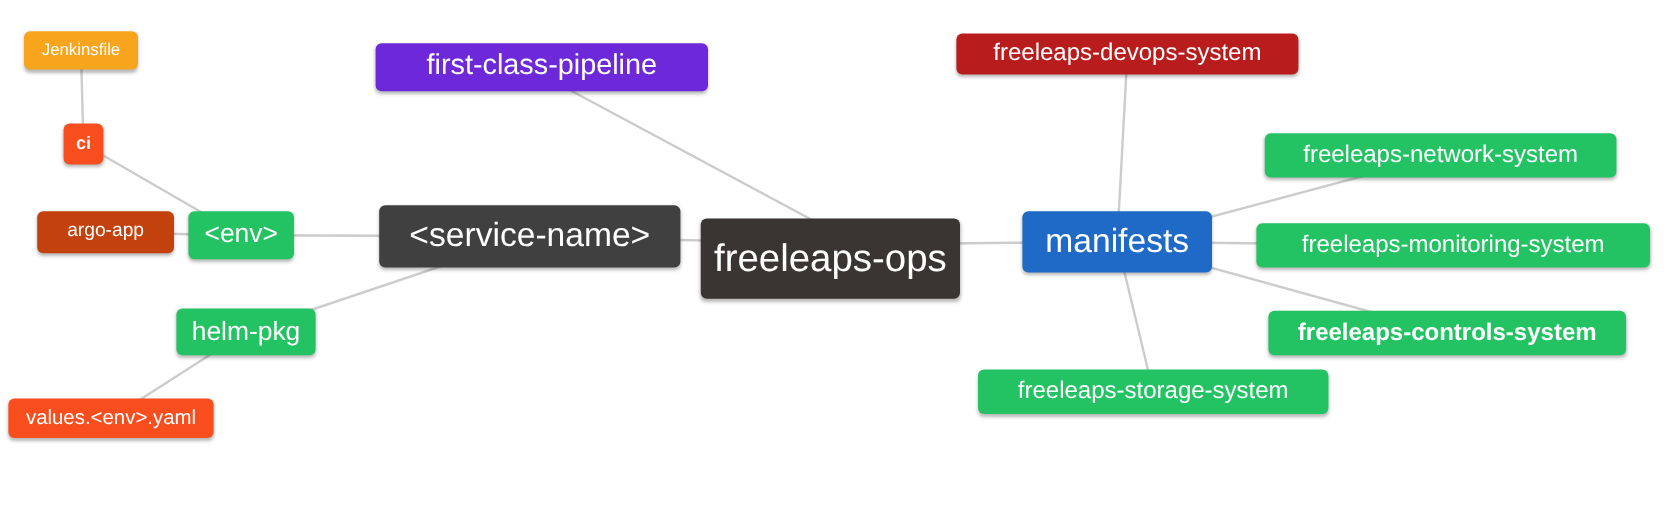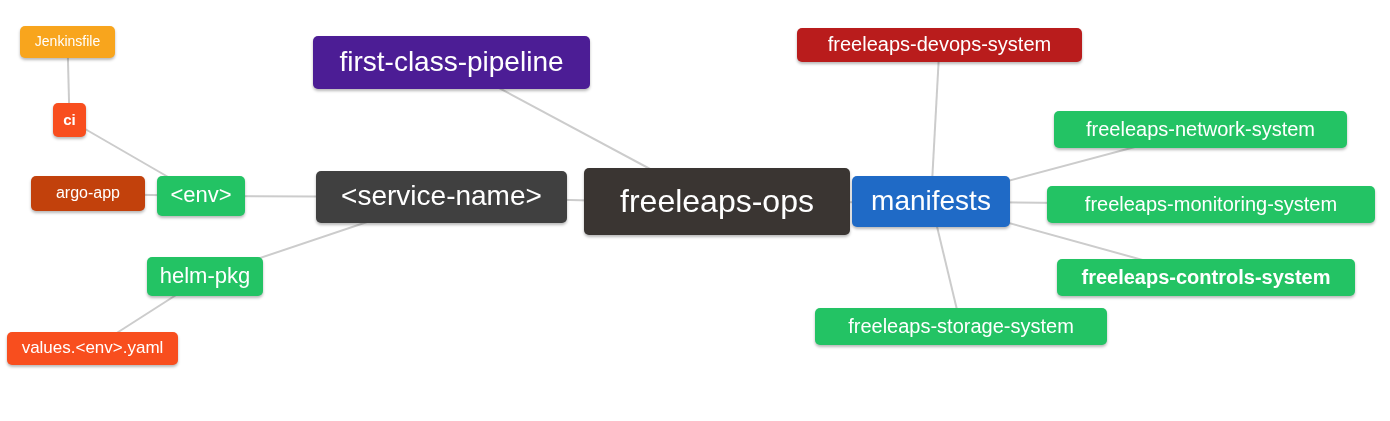--- a/index.html
+++ b/index.html
@@ -71,27 +71,27 @@
     </div>
     <div class="node" style="left: 157px; top: 176px; width: 88px; height: 40px; font-size: 22px; font-weight: 400; background: rgb(35, 195, 100); color: rgb(255, 255, 255);">
       <span>&lt;env&gt;</span>
     </div>
     <div class="node" style="left: 147px; top: 257px; width: 116px; height: 39px; font-size: 22px; font-weight: 400; background: rgb(35, 195, 100); color: rgb(255, 255, 255);">
       <span>helm-pkg</span>
     </div>
     <div class="node" style="left: 7px; top: 332px; width: 171px; height: 33px; font-size: 17px; font-weight: 400; background: rgb(248, 78, 30); color: rgb(255, 255, 255);">
       <span>values.&lt;env&gt;.yaml</span>
     </div>
-    <div class="node" style="left: 313px; top: 36px; width: 277px; height: 53px; font-size: 28px; font-weight: 400; background: #4c1d95; color: rgb(255, 255, 255);">
+    <div class="node" style="left: 313px; top: 36px; width: 277px; height: 40px; font-size: 24px; font-weight: 400; background: #6d28d9; color: rgb(255, 255, 255);">
       <span>first-class-pipeline</span>
     </div>
     <div class="node" style="left: 316px; top: 171px; width: 251px; height: 52px; font-size: 28px; font-weight: 400; background: #404040; color: rgb(255, 255, 255);">
       <span>&lt;service-name&gt;</span>
     </div>
-    <div class="node" style="left: 584px; top: 168px; width: 266px; height: 67px; font-size: 32px; font-weight: 400; background: rgb(58, 53, 50); color: rgb(255, 255, 255);">
+    <div class="node" style="left: 584px; top: 182px; width: 216px; height: 67px; font-size: 32px; font-weight: 400; background: rgb(58, 53, 50); color: rgb(255, 255, 255);">
       <span>freeleaps-ops</span>
     </div>
     <div class="node" style="left: 852px; top: 176px; width: 158px; height: 51px; font-size: 28px; font-weight: 400; background: rgb(31, 106, 198); color: rgb(255, 255, 255);">
       <span>manifests</span>
     </div>
     <div class="node" style="left: 797px; top: 28px; width: 285px; height: 34px; font-size: 20px; font-weight: 400; background: #b91c1c; color: rgb(255, 255, 255);">
       <span>freeleaps-devops-system</span>
     </div>
     <div class="node" style="left: 1054px; top: 111px; width: 293px; height: 37px; font-size: 20px; font-weight: 400; background: rgb(35, 195, 100); color: rgb(255, 255, 255);">
       <span>freeleaps-network-system</span>

